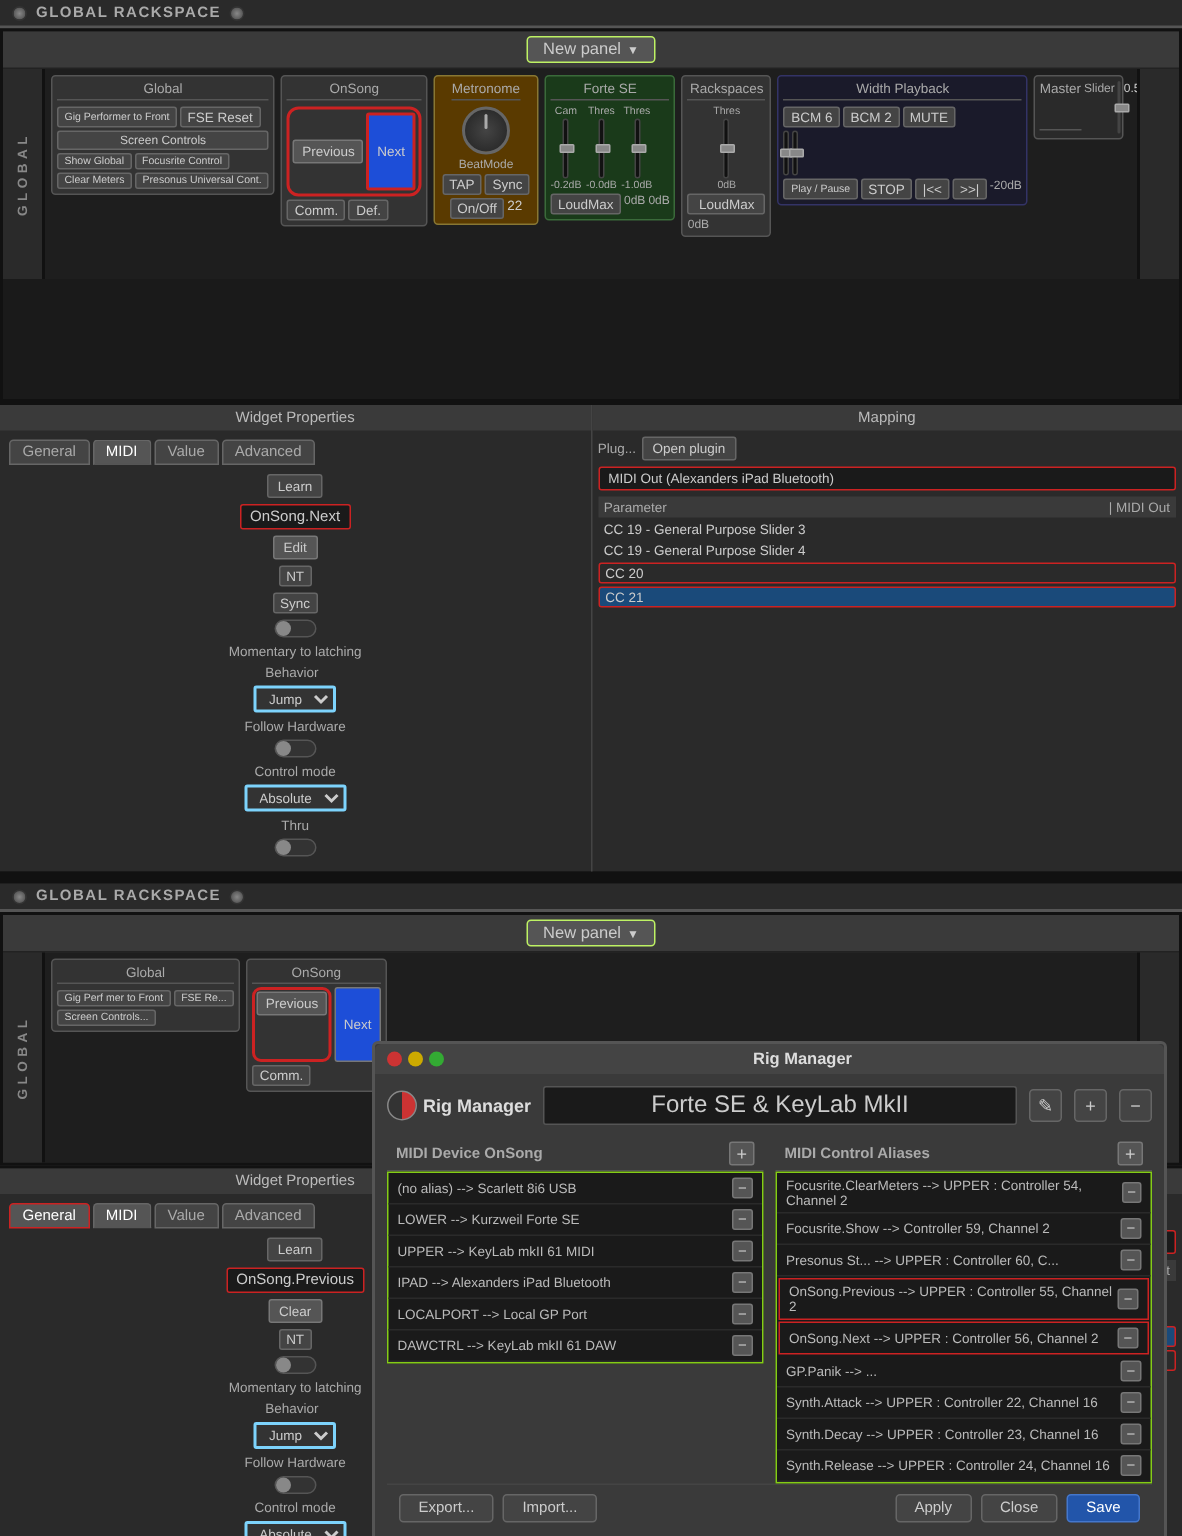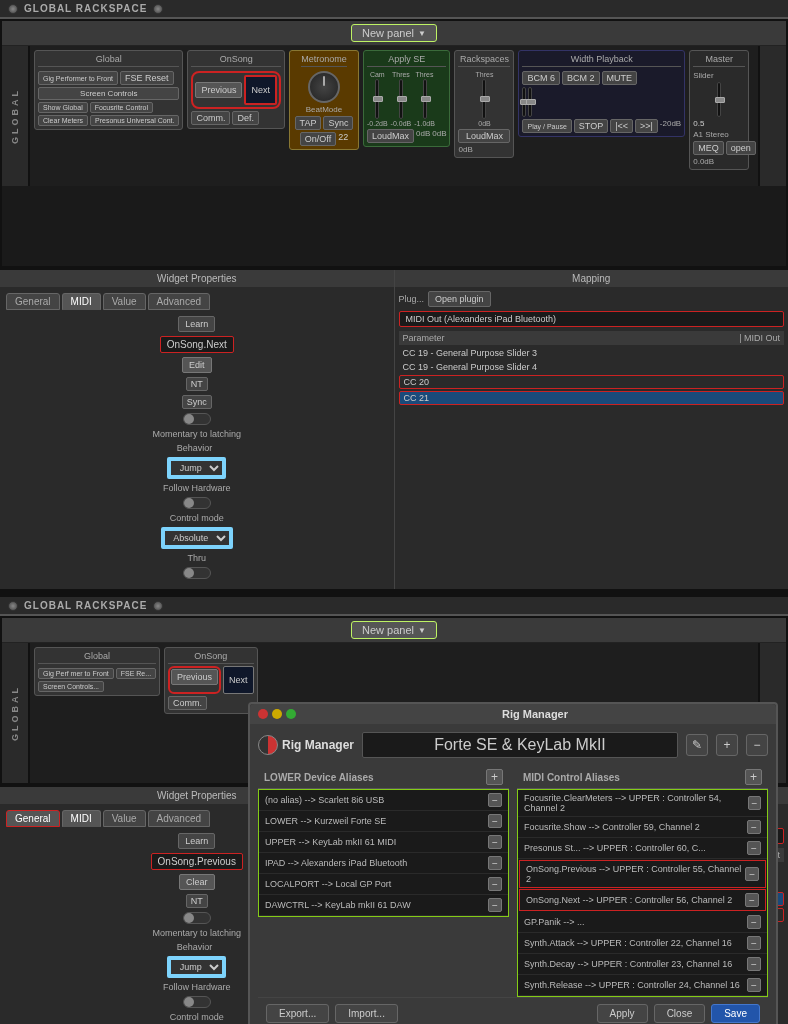--- a/index.html
+++ b/index.html
@@ -138,25 +138,25 @@
     .nav-btn-prev {
       background: #555;
       border: 1px solid #777;
       border-radius: 2px;
       color: #ccc;
       padding: 2px 5px;
       font-size: 9px;
       cursor: pointer;
     }
     .nav-btn-next {
-      background: #0f172a;
+      background: #1d4ed8;
       border: 1px solid #777;
       border-radius: 2px;
       color: #ccc;
-      padding: 8px 5px;
+      padding: 19px 5px;
       font-size: 9px;
       cursor: pointer;
     }
     .nav-btn-next.highlighted {
       border: 2px solid #cc2222;
     }
 
     
     .metro-group {
       background: #5a3a00;
@@ -239,21 +239,21 @@
     }
 
     
     .master-group {
       background: #2a2a2a;
       border: 1px solid #555;
       border-radius: 3px;
       padding: 3px;
       width: 60px;
       display: flex;
-      flex-direction: column;
+      flex-direction: row;
       gap: 2px;
     }
 
     
     .rack-empty {
       min-height: 80px;
       background: #1a1a1a;
     }
     .panel-tabs {
       display: flex;
@@ -320,26 +320,25 @@
     .toggle-switch::after {
       content: '';
       position: absolute;
       width: 10px; height: 10px;
       background: #888;
       border-radius: 50%;
       top: 0; left: 0;
     }
     .select-box {
       background: #333;
-      border: 4px solid #7dd3fc;
+      border: 2px solid #7dd3fc;
       border-radius: 2px;
       padding: 1px 4px;
       font-size: 9px;
       color: #ccc;
-      text-align: center;
     }
     .mapping-row {
       display: flex;
       gap: 4px;
       margin-bottom: 2px;
       padding: 1px 4px;
     }
     .mapping-row.selected {
       background: #1a4a7a;
     }
@@ -633,21 +632,21 @@
           <button class="widget-btn">TAP</button>
           <button class="widget-btn">Sync</button>
         </div>
         <div class="widget-btn-row">
           <button class="widget-btn">On/Off</button>
           <span style="font-size:9px;color:#ccc;">22</span>
         </div>
       </div>
 
       <div class="forte-group">
-        <div class="widget-group-title">Apply SE</div>
+        <div class="widget-group-title">Forte SE</div>
         <div class="fader-area">
           <div class="fader-col">
             <span class="fader-label">Cam</span>
             <div class="fader-track">
                 <div class="fader-handle"></div>
               </div>
             <span class="fader-label">-0.2dB</span>
           </div>
           <div class="fader-col">
             <span class="fader-label">Thres</span>
@@ -877,21 +876,21 @@
             <div class="preset-selector">Forte SE &amp; KeyLab MkII</div>
             <div class="icon-btn">✎</div>
             <div class="icon-btn">+</div>
             <div class="icon-btn">−</div>
           </div>
 
           <div class="rig-columns">
 
             <div class="rig-col">
               <div class="rig-col-header">
-                <span>LOWER Device Aliases</span>
+                <span>MIDI Device OnSong</span>
                 <button class="add-btn">+</button>
               </div>
               <div class="rig-list">
                 <div class="rig-list-item">
                   <span>(no alias) --&gt; Scarlett 8i6 USB</span>
                   <button class="remove-btn">−</button>
                 </div>
                 <div class="rig-list-item">
                   <span>LOWER --&gt; Kurzweil Forte SE</span>
                   <button class="remove-btn">−</button>

